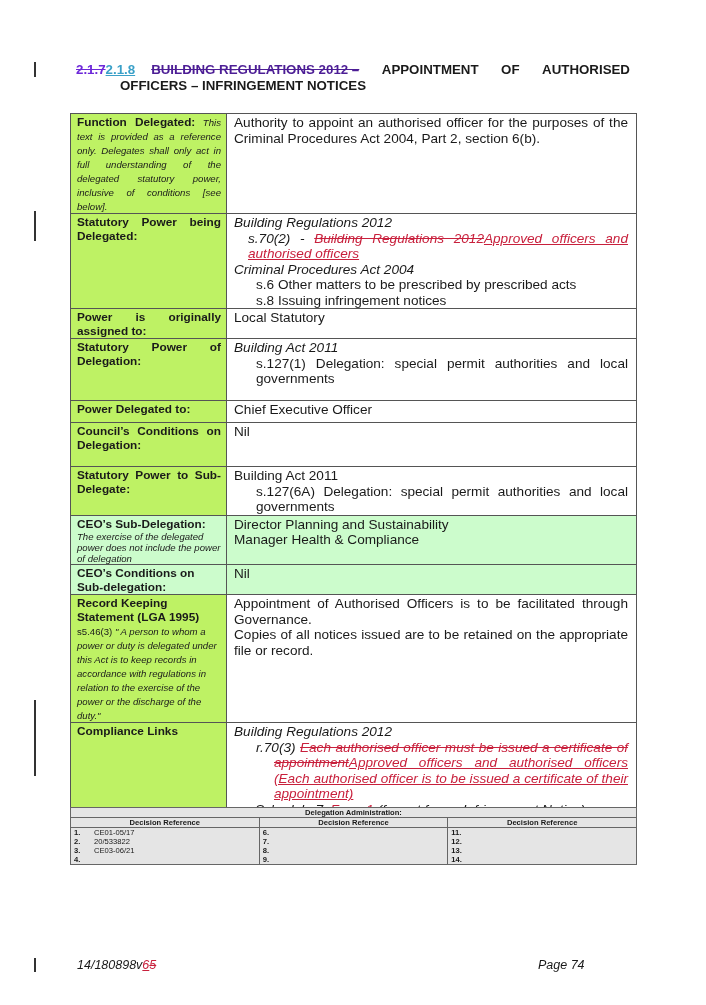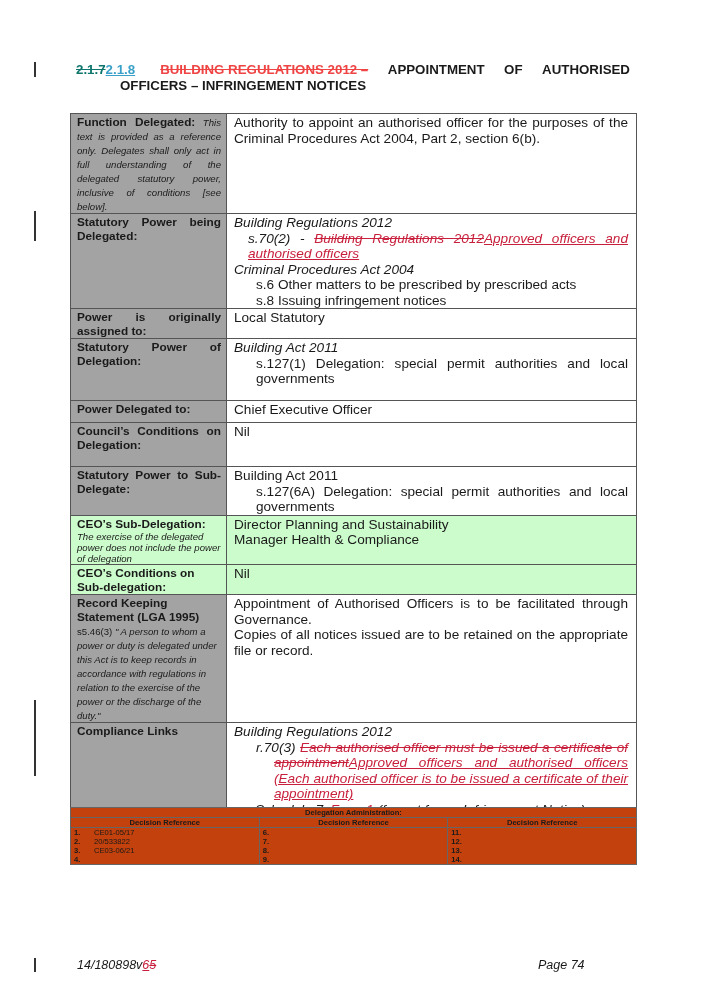--- a/index.html
+++ b/index.html
@@ -7,49 +7,49 @@
       width: 706px; height: 1005px; position: relative; overflow: hidden;
       font-family: "Liberation Sans", sans-serif; color: #1a1a1a;
     }
     .change-bar { position: absolute; left: 34px; width: 1.5px; background: #333; }
     .heading {
       position: absolute; left: 76px; top: 62px; width: 554px;
       font-weight: bold; font-size: 13.3px; line-height: 16px;
     }
     .heading .line1 { display: flex; justify-content: space-between; }
     .heading .line2 { padding-left: 44px; }
-    .del-num { color: #0f766e; text-decoration: line-through; }
+    .del-num { color: #6d28d9; text-decoration: line-through; }
     .ins-num { color: #3aa0c8; text-decoration: underline; }
-    .del-title { color: #ef4444; text-decoration: line-through; margin-left: 25px; }
+    .del-title { color: #4c1d95; text-decoration: line-through; margin-left: 16px; }
     .hd-word { white-space: nowrap; }
 
     table.main {
       position: absolute; left: 70px; top: 113px; width: 567px;
       border-collapse: collapse; table-layout: fixed;
     }
     table.main td { border: 1px solid #555; vertical-align: top; }
     table.main td.lbl {
-      width: 144px; background: #a3a3a3; padding: 1px 5px 0 6px;
+      width: 144px; background: #bef264; padding: 1px 5px 0 6px;
       font-size: 11.8px; font-weight: bold; line-height: 14px; text-align: justify;
     }
     table.main td.val {
       background: #ffffff; padding: 1px 8px 0 7px;
       font-size: 13.6px; line-height: 15.5px; text-align: justify;
     }
     tr.green td.lbl, tr.green td.val { background: #ccfccc; }
     .sm-it { font-weight: normal; font-style: italic; font-size: 9.6px; line-height: 11.3px; }
     .sm { font-weight: normal; font-size: 9.6px; line-height: 11.3px; }
     .it { font-style: italic; }
     .ind2 { padding-left: 22px; }
     .del { color: #c8203c; text-decoration: line-through; }
     .ins { color: #c8203c; text-decoration: underline; }
 
     table.admin {
       position: absolute; left: 70px; top: 807px; width: 567px;
-      border-collapse: collapse; table-layout: fixed; background: #c2410c;
+      border-collapse: collapse; table-layout: fixed; background: #e5e5e5;
       font-size: 7.6px; line-height: 9px;
     }
     table.admin td { border: 1px solid #666; padding: 0 3px; }
     table.admin td.title { text-align: center; font-weight: bold; }
     table.admin td.colh { text-align: center; font-weight: bold; margin-left: 16px; }
     .ref-row { display: flex; }
     .ref-num { width: 20px; font-weight: bold; }
     .ref-val { flex: 1; }
 
     .footer { position: absolute; top: 958px; font-style: italic; font-size: 12.5px; }

